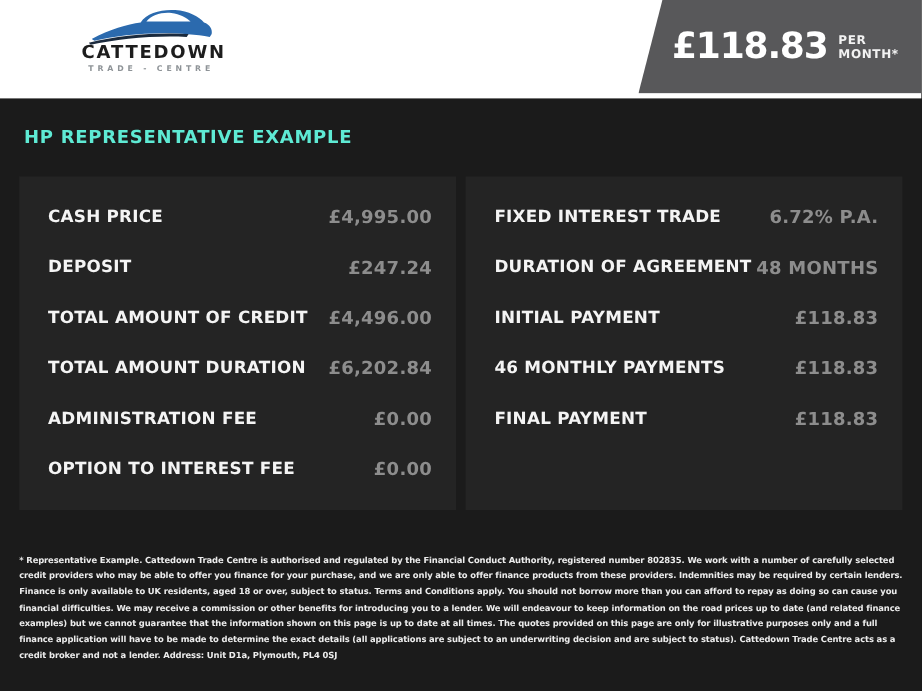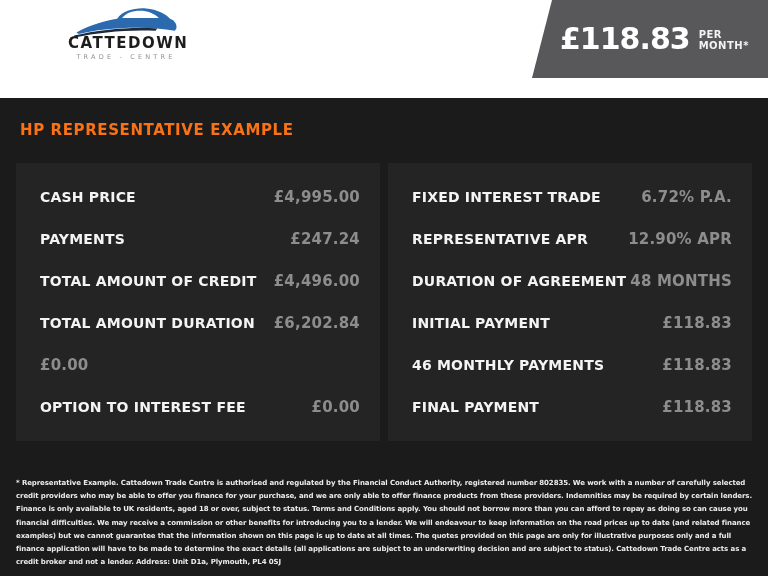--- a/index.html
+++ b/index.html
@@ -7,34 +7,34 @@
     width: 768px; height: 576px;
     overflow: hidden;
     background: #1b1b1b;
     font-family: "DejaVu Sans", "Liberation Sans", sans-serif;
   }
   .page { width: 768px; height: 576px; position: relative; background: #1b1b1b; }
 
   
   .header {
     position: relative;
-    width: 768px; height: 98px;
+    width: 768px; height: 82px;
     background: #ffffff;
   }
   .logo {
     position: absolute; left: 68px; top: 6px;
     width: 116px; text-align: center; cursor: pointer;
   }
   .logo svg { display: block; margin: 0 auto; }
   .logo-name {
     font-size: 15px; font-weight: bold; color: #1d1d1d;
     letter-spacing: 1.5px; line-height: 15px; margin-top: -2px;
   }
   .logo-sub {
-    font-size: 6.5px; font-weight: normal; color: #8e9397;
+    font-size: 6.5px; font-weight: bold; color: #8e9397;
     letter-spacing: 3.2px; margin-top: 2px;
   }
   .price-panel {
     position: absolute; right: 0; top: 0;
     width: 238px; height: 78px;
     background: #58585a;
     clip-path: polygon(22px 0, 238px 0, 238px 78px, 2px 78px);
     display: flex; align-items: center;
     padding-left: 30px; box-sizing: border-box;
   }
@@ -44,21 +44,21 @@
   }
   .price-suffix {
     color: #f2f2f2; font-size: 10px; font-weight: bold;
     letter-spacing: 0.5px; margin-left: 9px; margin-top: 1px;
   }
 
   
   .title-bar { height: 65px; box-sizing: border-box; padding: 23px 0 0 20px; }
   .title-bar h1 {
     margin: 0; font-size: 15px; font-weight: bold;
-    color: #f97316; letter-spacing: 0.6px;
+    color: #5eead4; letter-spacing: 0.6px;
   }
 
   
   .table-area { display: flex; gap: 8px; margin: 0 16px; }
   .panel {
     flex: 1; background: #242424;
     padding: 13px 20px 13px 24px; box-sizing: border-box;
   }
   .row {
     height: 42px; display: flex;
@@ -107,48 +107,45 @@
   </div>
 
   <div class="table-area">
 
     <div class="panel">
       <div class="row">
         <span class="lbl">CASH PRICE</span>
         <span class="val">£4,995.00</span>
       </div>
       <div class="row">
-        <span class="lbl">PAYMENTS</span>
+        <span class="lbl">DEPOSIT</span>
         <span class="val">£247.24</span>
       </div>
       <div class="row">
         <span class="lbl">TOTAL AMOUNT OF CREDIT</span>
         <span class="val">£4,496.00</span>
       </div>
       <div class="row">
         <span class="lbl">TOTAL AMOUNT DURATION</span>
         <span class="val">£6,202.84</span>
       </div>
       <div class="row">
+        <span class="lbl">ADMINISTRATION FEE</span>
         <span class="val">£0.00</span>
       </div>
       <div class="row">
         <span class="lbl">OPTION TO INTEREST FEE</span>
         <span class="val">£0.00</span>
       </div>
     </div>
 
     <div class="panel">
       <div class="row">
         <span class="lbl">FIXED INTEREST TRADE</span>
         <span class="val">6.72% P.A.</span>
-      </div>
-      <div class="row">
-        <span class="lbl">REPRESENTATIVE APR</span>
-        <span class="val">12.90% APR</span>
       </div>
       <div class="row">
         <span class="lbl">DURATION OF AGREEMENT</span>
         <span class="val">48 MONTHS</span>
       </div>
       <div class="row">
         <span class="lbl">INITIAL PAYMENT</span>
         <span class="val">£118.83</span>
       </div>
       <div class="row">

